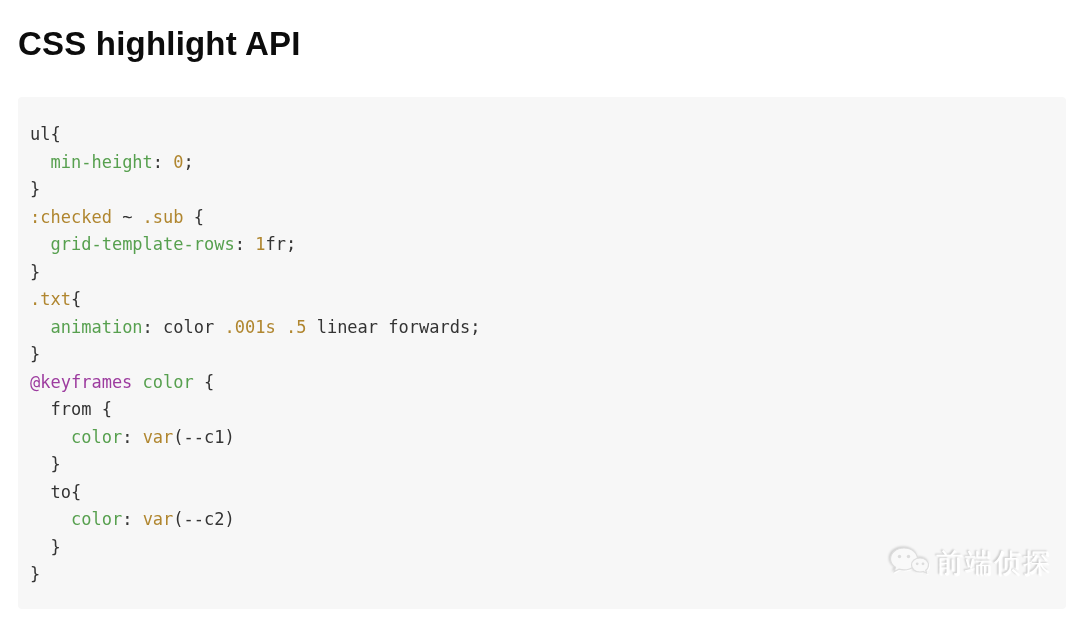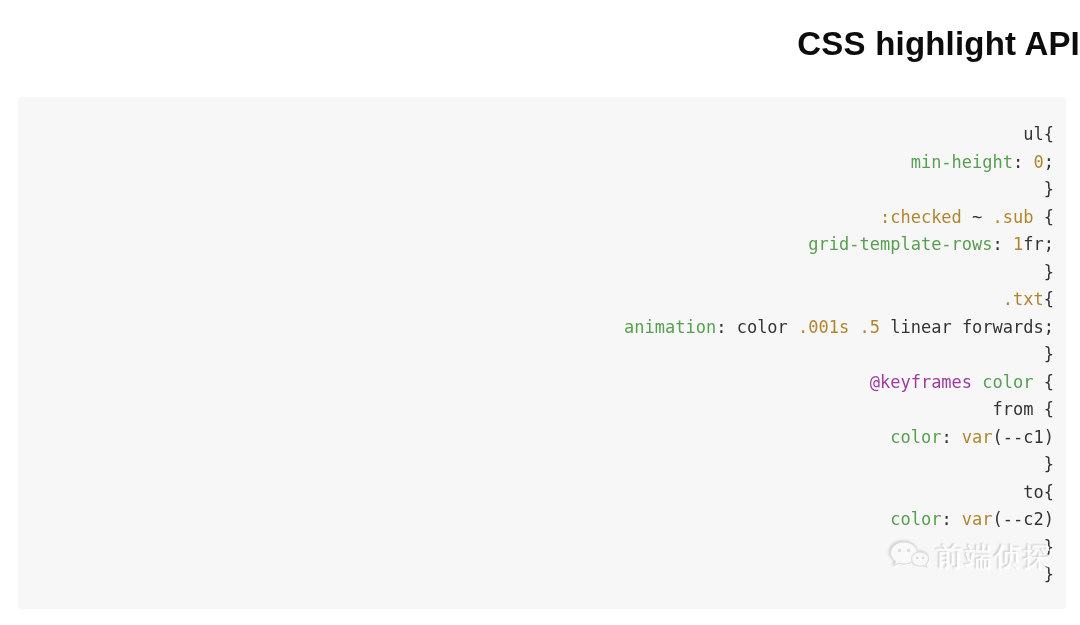--- a/index.html
+++ b/index.html
@@ -8,21 +8,20 @@
     background: #ffffff;
     width: 1080px;
     height: 625px;
     overflow: hidden;
     font-family: "Liberation Sans", sans-serif;
   }
   .page {
     position: relative;
     width: 1080px;
     height: 625px;
-    text-align: right;
   }
   h1.page-title {
     margin: 0;
     padding: 24px 0 0 18px;
     font-size: 33px;
     line-height: 40px;
     font-weight: 700;
     color: #0c0c0c;
     letter-spacing: 0.2px;
   }
@@ -46,21 +45,21 @@
     white-space: pre;
   }
   .code-line { height: 27.5px; }
   .tok-plain  { color: var(--tok-plain, #343434); }
   .tok-green  { color: var(--tok-green, #57a04f); }
   .tok-amber  { color: var(--tok-amber, #b0862f); }
   .tok-purple { color: var(--tok-purple, #9d3c9f); }
   .watermark {
     position: absolute;
     right: 14px;
-    bottom: 34px;
+    bottom: 28px;
     display: flex;
     align-items: center;
     gap: 7px;
     user-select: none;
   }
   .watermark-text {
     font-size: 27px;
     letter-spacing: 2px;
     color: #ffffff;
     text-shadow: -1.5px -1.5px 2px rgba(0,0,0,0.20), 1px 1px 1px #ffffff;

